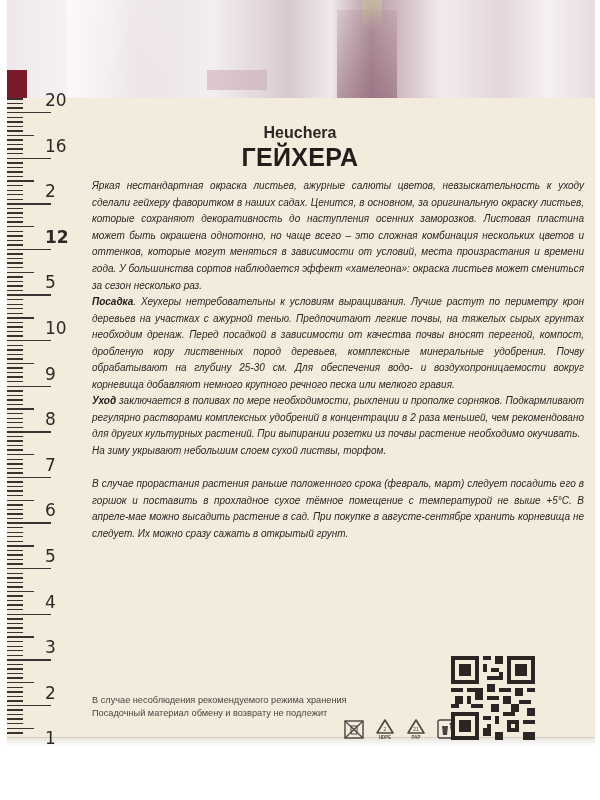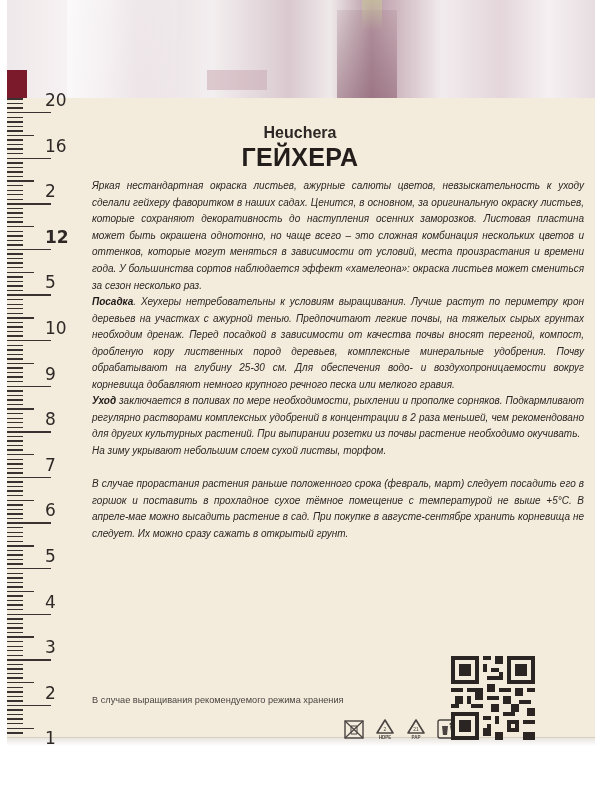--- a/index.html
+++ b/index.html
@@ -230,21 +230,22 @@
 
 <div class="body-text p1">Яркая нестандартная окраска листьев, ажурные салюты цветов, невзыскательность к уходу сделали гейхеру фаворитком в наших садах. Ценится, в основном, за оригинальную окраску листьев, которые сохраняют декоративность до наступления осенних заморозков. Листовая пластина может быть окрашена однотонно, но чаще всего – это сложная комбинация нескольких цветов и оттенков, которые могут меняться в зависимости от условий, места произрастания и времени года. У большинства сортов наблюдается эффект «хамелеона»: окраска листьев может смениться за сезон несколько раз.</div>
 
 <div class="body-text p2"><b>Посадка</b><span>. Хеухеры нетребовательны к условиям выращивания. Лучше растут по периметру крон деревьев на участках с ажурной тенью. Предпочитают легкие почвы, на тяжелых сырых грунтах необходим дренаж. Перед посадкой в зависимости от качества почвы вносят перегной, компост, дробленую кору лиственных пород деревьев, комплексные минеральные удобрения. Почву обрабатывают на глубину 25-30 см. Для обеспечения водо- и воздухопроницаемости вокруг корневища добавляют немного крупного речного песка или мелкого гравия.</span></div>
 
 <div class="body-text p3"><b>Уход</b><span> заключается в поливах по мере необходимости, рыхлении и прополке сорняков. Подкармливают регулярно растворами комплексных удобрений в концентрации в 2 раза меньшей, чем рекомендовано для других культурных растений. При выпирании розетки из почвы растение необходимо окучивать.</span><br><span>На зиму укрывают небольшим слоем сухой листвы, торфом.</span></div>
 
 <div class="body-text p4">В случае прорастания растения раньше положенного срока (февраль, март) следует посадить его в горшок и поставить в прохладное сухое тёмное помещение с температурой не выше +5°С. В апреле-мае можно высадить растение в сад. При покупке в августе-сентябре хранить корневища не следует. Их можно сразу сажать в открытый грунт.</div>
 
 <div class="footer-note">
-  <div>В случае выращивания рекомендуемого режима хранения</div>
+  <div>В случае несоблюдения рекомендуемого режима хранения</div>
+  <div>Посадочный материал обмену и возврату не подлежит</div>
 </div>
 
 <div class="icons">
   <svg class="icon" viewBox="0 0 22 22">
     <rect x="2" y="3" width="18" height="17" fill="none" stroke="#4a4341" stroke-width="1.4"></rect>
     <line x1="2" y1="3" x2="20" y2="20" stroke="#4a4341" stroke-width="1.2"></line>
     <line x1="20" y1="3" x2="2" y2="20" stroke="#4a4341" stroke-width="1.2"></line>
     <path d="M8 8 h6 v8 h-6z" fill="none" stroke="#4a4341" stroke-width="1"></path>
   </svg>
   <svg class="icon" viewBox="0 0 22 22">

